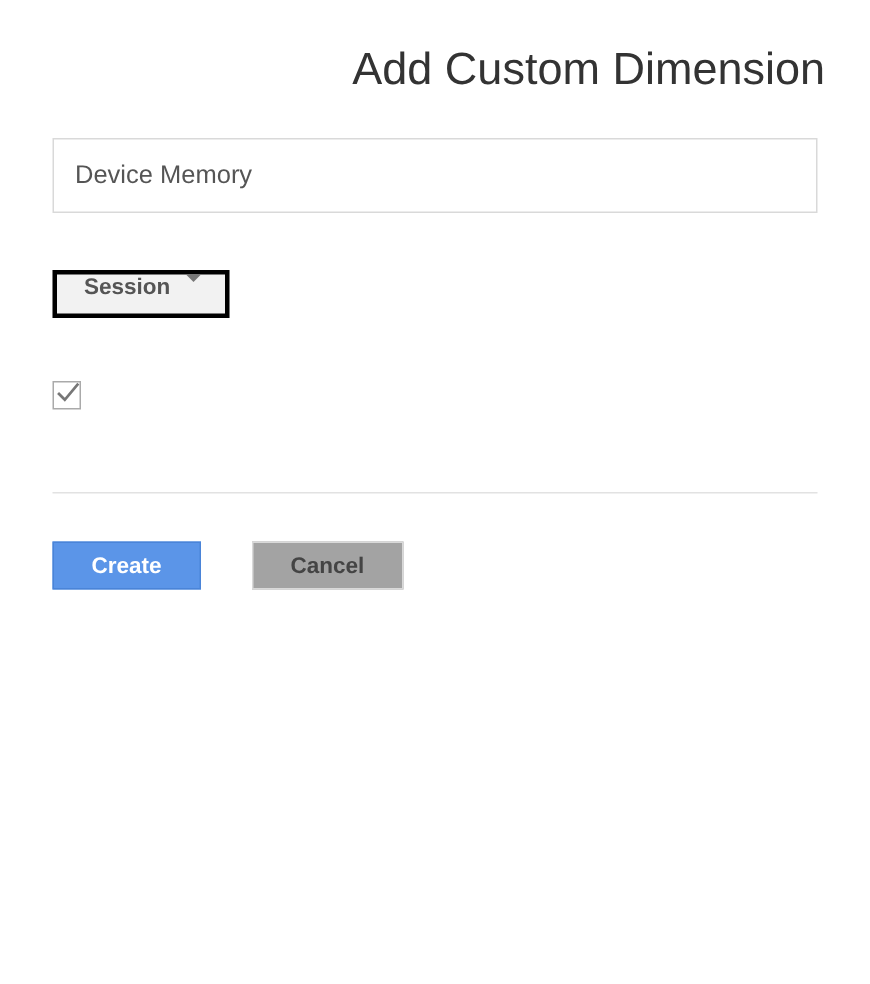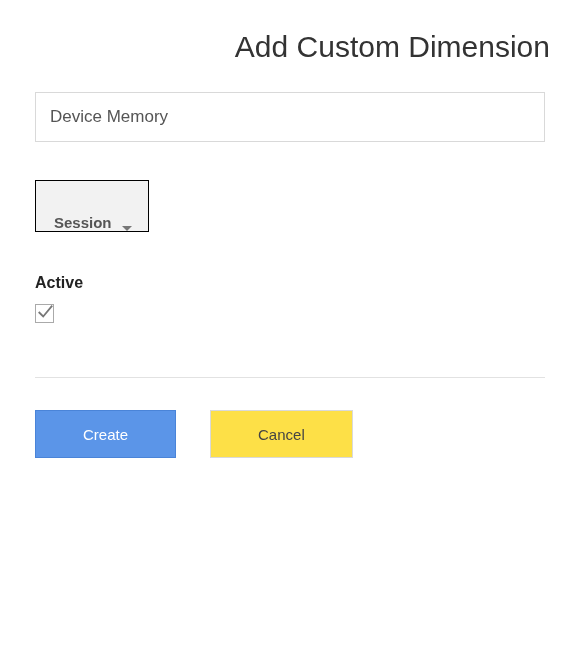--- a/index.html
+++ b/index.html
@@ -41,25 +41,25 @@
       margin-bottom: 38px;
     }
     .field-group-scope {
       margin-bottom: 42px;
     }
     .field-group-active {
       margin-bottom: 50px;
     }
     .dropdown {
       display: inline-flex;
-      align-items: flex-end;
-      height: 52px;
+      align-items: flex-start;
+      height: 32px;
       padding: 0 16px 0 18px;
       background: #f2f2f2;
-      border: 1px solid #000000;
+      border: 3px solid #000000;
       font-size: 15px;
       font-weight: 700;
       color: #555;
       cursor: pointer;
     }
     .dropdown-label {
       margin-right: 10px;
     }
     .chevron-down {
       width: 0;
@@ -90,37 +90,37 @@
       border: none;
       border-top: 1px solid #e2e2e2;
       margin-bottom: 32px;
       max-width: 510px;
     }
     .button-row {
       display: flex;
       gap: 34px;
     }
     .btn {
-      height: 48px;
-      padding: 0 47px;
+      height: 32px;
+      padding: 0 25px;
       border: 1px solid transparent;
       font-size: 15px;
-      font-weight: 400;
+      font-weight: 700;
       cursor: pointer;
       display: inline-flex;
       align-items: center;
       justify-content: center;
     }
     .btn-primary {
       background: #5b95e8;
       color: #fff;
       border-color: #4a84d8;
     }
     .btn-secondary {
-      background: #fde047;
+      background: #a3a3a3;
       color: #444;
       border-color: #d9d9d9;
     }
   </style>
 </head>
 <body>
 
 <h1 class="page-title">Add Custom Dimension</h1>
 
 <div class="field-group">
@@ -128,21 +128,20 @@
 </div>
 
 <div class="field-group-scope">
   <div class="dropdown">
     <span class="dropdown-label">Session</span>
     <span class="chevron-down"></span>
   </div>
 </div>
 
 <div class="field-group-active">
-  <div class="field-label">Active</div>
   <div class="checkbox">
     <svg viewBox="0 0 20 20">
       <path d="M3 10 L8 15 L18 3" stroke="#777" stroke-width="2" fill="none"></path>
     </svg>
   </div>
 </div>
 
 <hr class="divider">
 
 <div class="button-row">

